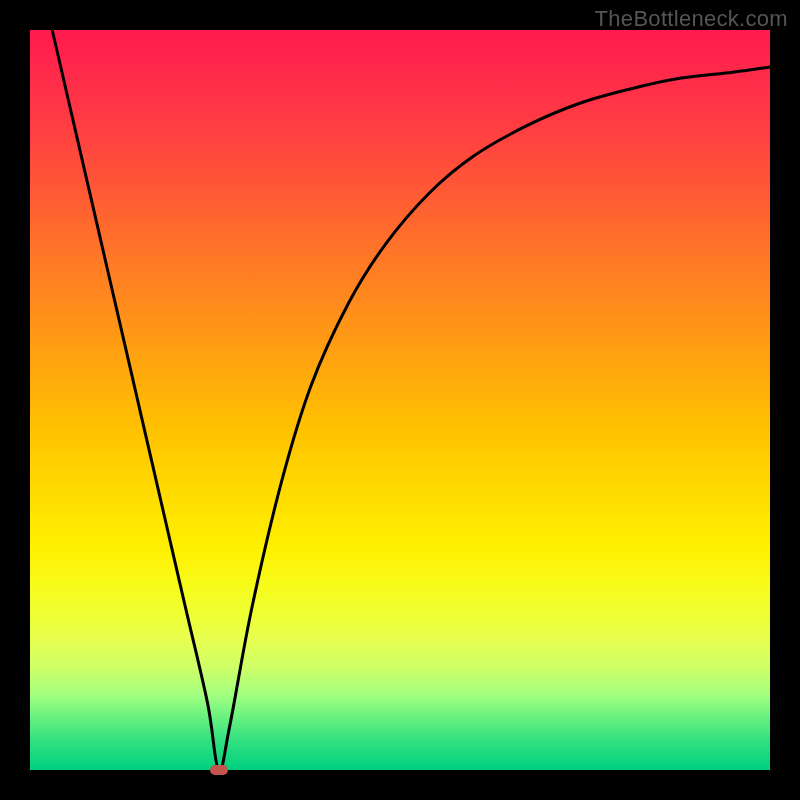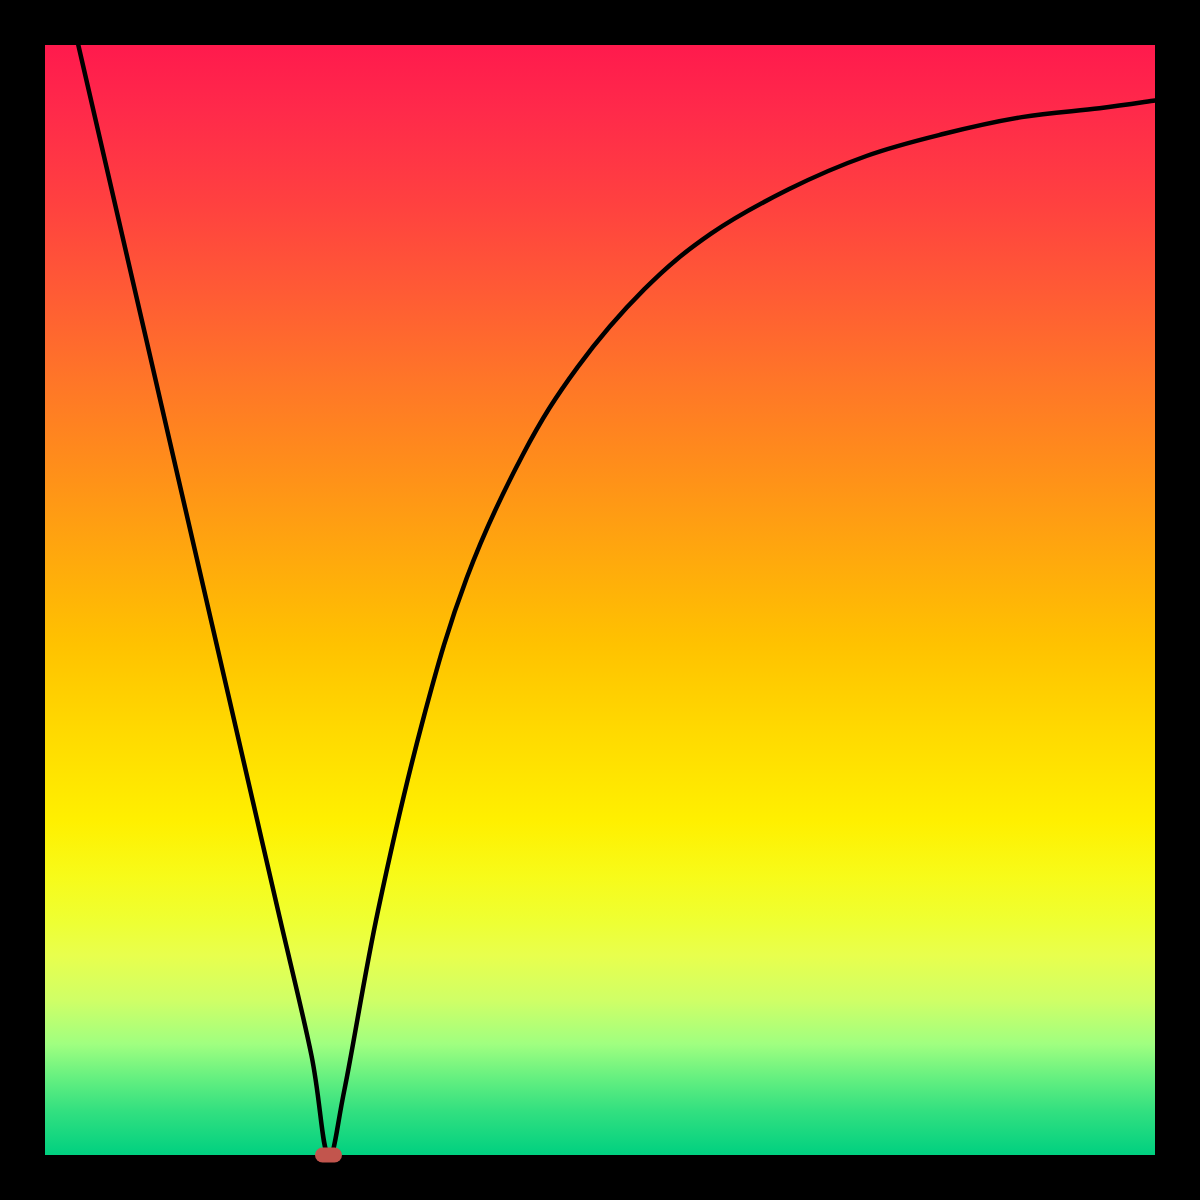--- a/index.html
+++ b/index.html
@@ -71,19 +71,20 @@
     height: 10px;
     border-radius: 5px;
     background: #c2554d;
     transform: translate(-50%, -50%);
   }
 </style>
 </head>
 <body>
 
 <div class="frame">
+  <div class="watermark">TheBottleneck.com</div>
   <div class="plot">
     <svg class="curve" viewBox="0 0 740 740" preserveAspectRatio="none">
       <path id="curve-path" fill="none" stroke="#000" stroke-width="3" stroke-linejoin="round" stroke-linecap="round" d="M 22.20 0.00 C 26.20 17.32, 36.41 61.57, 44.40 96.20 C 52.39 130.83, 58.61 157.77, 66.60 192.40 C 74.59 227.03, 80.81 253.97, 88.80 288.60 C 96.79 323.23, 103.01 350.17, 111.00 384.80 C 118.99 419.43, 125.21 446.37, 133.20 481.00 C 141.19 515.63, 147.41 542.57, 155.40 577.20 C 163.39 611.83, 171.61 644.10, 177.60 673.40 C 183.59 702.70, 184.70 736.00, 188.70 740.00 C 192.70 744.00, 193.81 724.90, 199.80 695.60 C 205.79 666.30, 212.68 621.16, 222.00 577.20 C 231.32 533.24, 240.94 491.36, 251.60 451.40 C 262.26 411.44, 269.21 387.17, 281.20 355.20 C 293.19 323.23, 304.88 299.11, 318.20 273.80 C 331.52 248.49, 340.55 234.58, 355.20 214.60 C 369.85 194.62, 383.62 178.78, 399.60 162.80 C 415.58 146.82, 426.68 137.79, 444.00 125.80 C 461.32 113.81, 477.15 105.52, 495.80 96.20 C 514.45 86.88, 528.95 80.66, 547.60 74.00 C 566.25 67.34, 580.75 63.86, 599.40 59.20 C 618.05 54.54, 632.55 51.16, 651.20 48.10 C 669.85 45.04, 687.02 44.18, 703.00 42.18 C 718.98 40.18, 733.34 37.93, 740.00 37.00"></path>
     </svg>
     <div id="marker" class="marker" style="left: 188.7px; top: 740px; background: rgb(194, 85, 77);"></div>
   </div>
 </div>
 
 </body></html>

